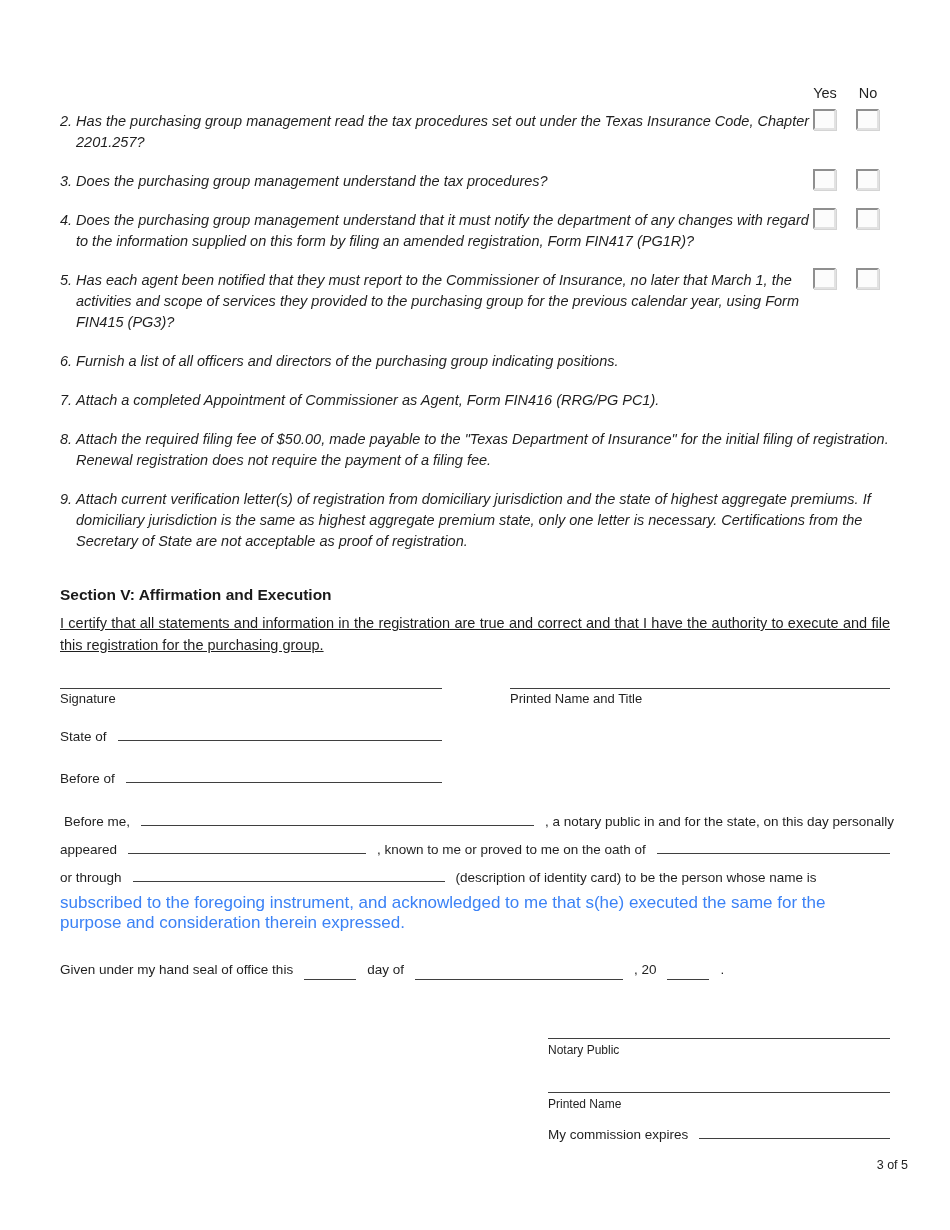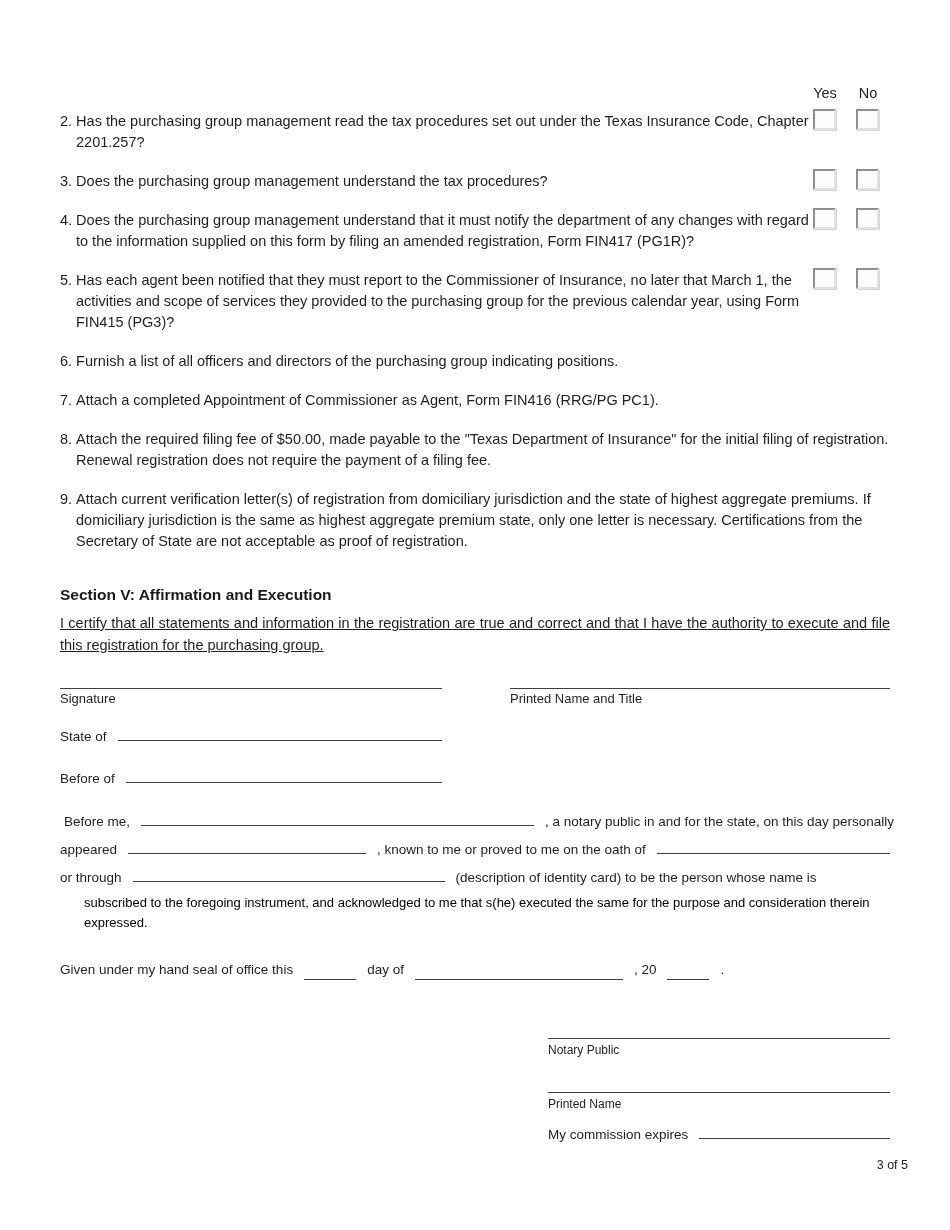--- a/index.html
+++ b/index.html
@@ -30,20 +30,21 @@
   .questions {
     position: absolute;
     top: 111px;
     left: 60px;
     width: 830px;
   }
   .question {
     position: relative;
     margin-bottom: 18px;
     line-height: 21px;
+    font-style: italic;
   }
   .q-text {
     padding-left: 16px;
     text-indent: -16px;
   }
   .q-text.narrow { width: 737px; }
   .q-num { margin-right: 4px; }
   .cbs {
     position: absolute;
     top: -2px;
@@ -109,24 +110,23 @@
   .ffill {
     height: 5px;
     border-bottom: 1px solid #3f3f3f;
     margin-bottom: -3px;
   }
   .grow { flex: 1 1 auto; }
   .para {
     position: absolute;
     left: 60px;
     width: 830px;
-    font-size: 13px;
+    font-size: 17px;
     line-height: 20px;
-    color: #000000;
-    margin-left: 24px;
+    color: #3b82f6;
   }
   .nlabel {
     position: absolute;
     font-size: 12px;
     color: #1f1f1f;
     white-space: nowrap;
   }
 
   .page-num {
     position: absolute;

